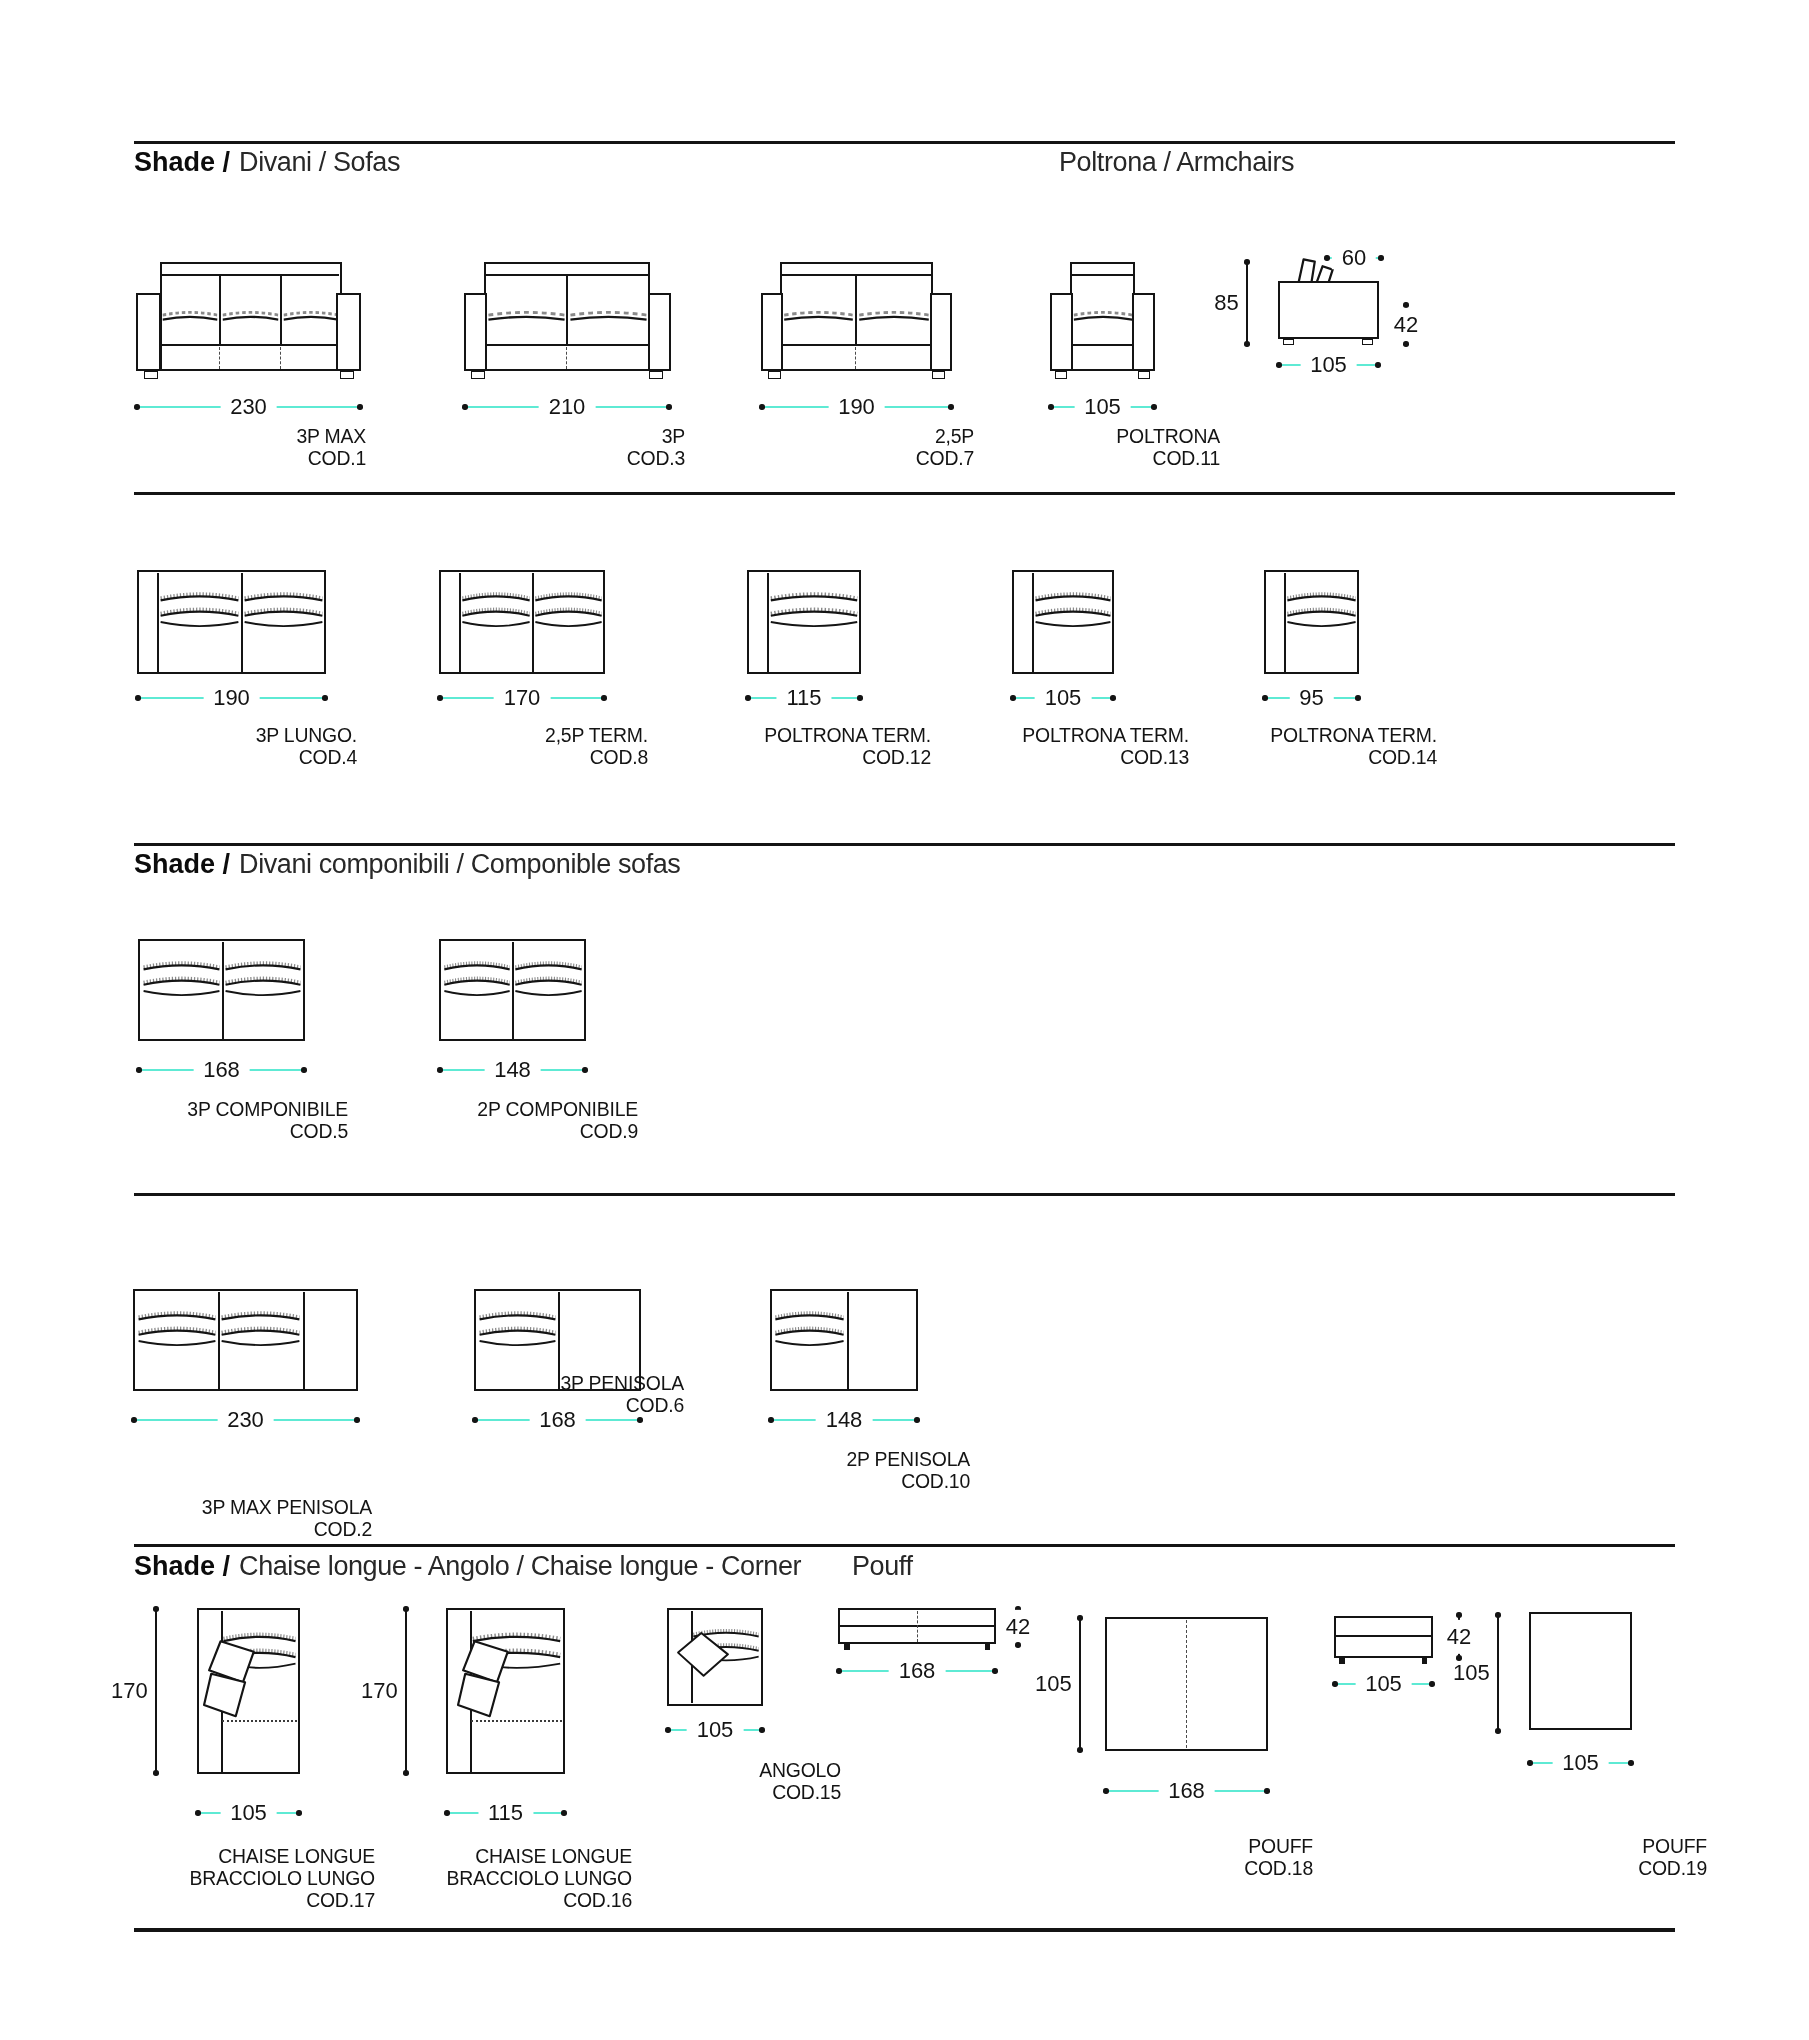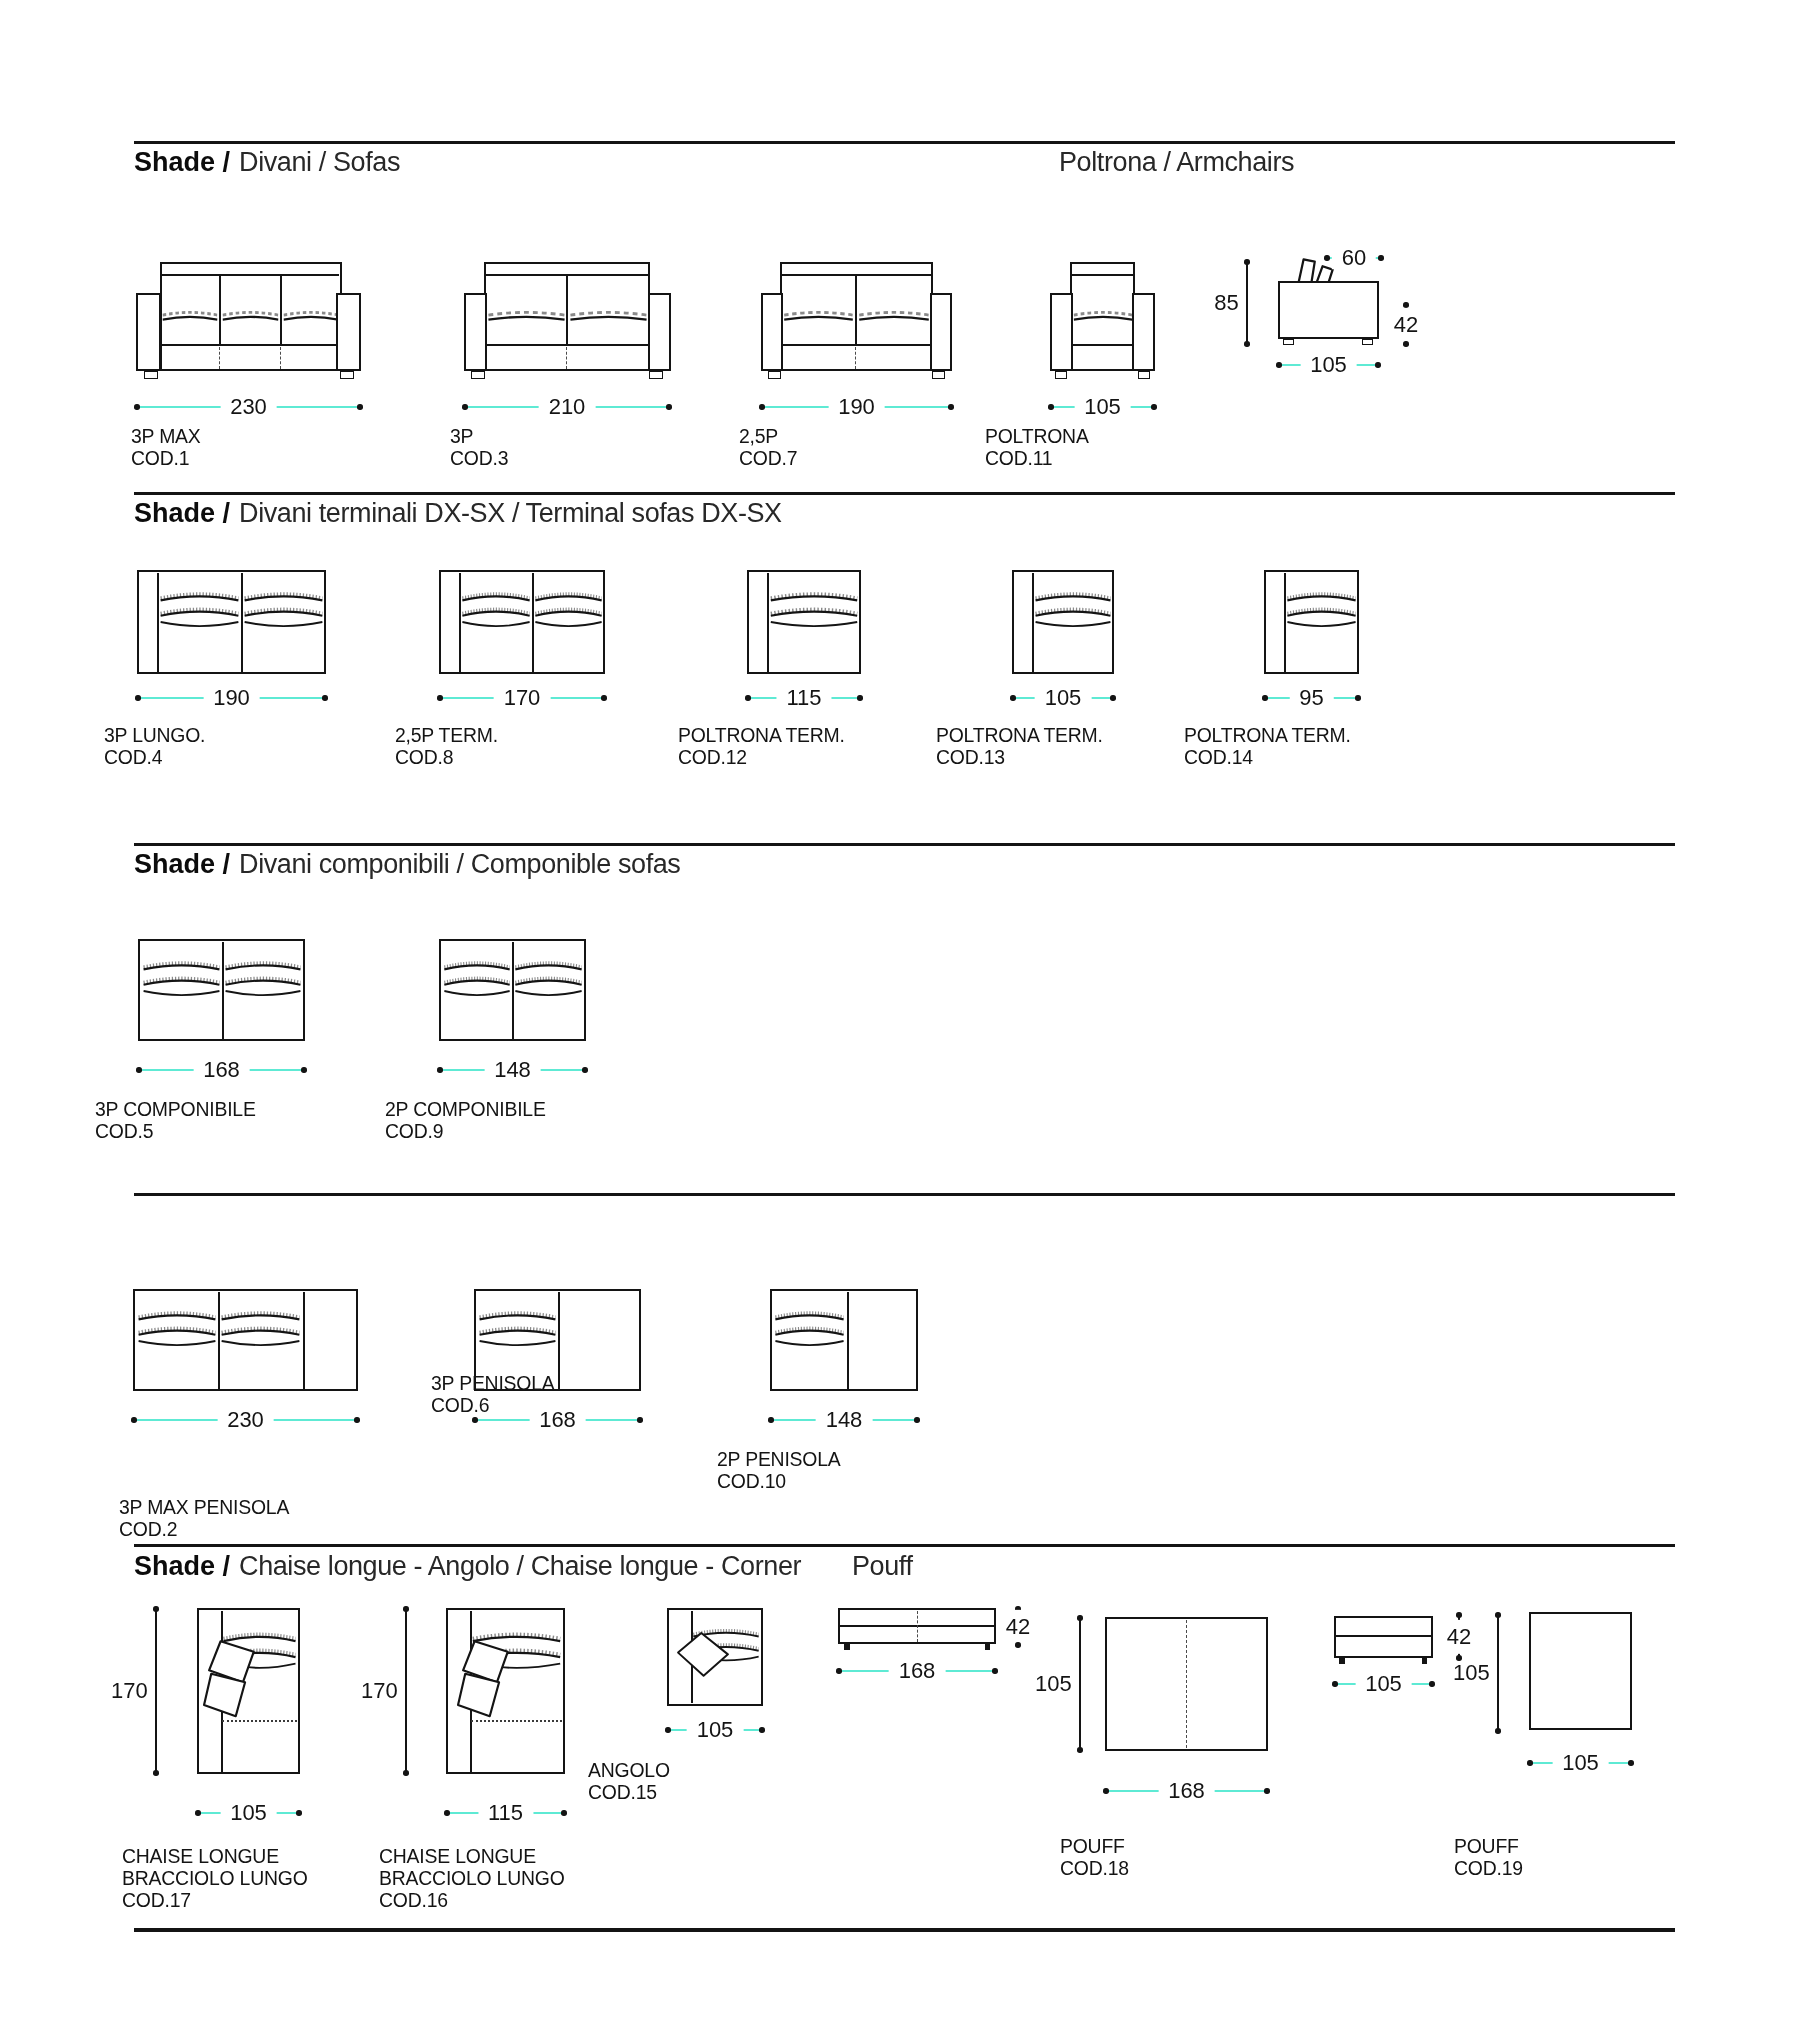--- a/index.html
+++ b/index.html
@@ -12,21 +12,21 @@
   .rule.thick { height:3.6px; }
   .hdr { position:absolute; font-size:27px; white-space:nowrap; color:#282828; letter-spacing:-0.4px; }
   .hdr .b { font-weight:700; color:#0c0c0c; margin-right:9px; letter-spacing:0; }
   .box { position:absolute; border:2.7px solid #141414; background:#fff; }
   .vl { position:absolute; width:2.3px; background:#141414; }
   .hl { position:absolute; height:2.3px; background:#141414; }
   .dash { position:absolute; width:0; border-left:1.8px dashed #4a4a4a; }
   .dotl { position:absolute; height:0; border-top:2.3px dotted #3a3a3a; }
   .foot { position:absolute; border:1.8px solid #141414; background:#fff; }
   .foots { position:absolute; background:#141414; }
-  .lbl { position:absolute; text-align:left; font-size:19.4px; line-height:22px; color:#141414; letter-spacing:-0.2px; }
+  .lbl { position:absolute; text-align:right; font-size:19.4px; line-height:22px; color:#141414; letter-spacing:-0.2px; }
   .hdim { position:absolute; height:1.8px; background:#5eead4; }
   .hdim::before, .hdim::after { content:""; position:absolute; top:-1.8px; width:5.4px; height:5.4px; border-radius:2.7px; background:#141414; }
   .hdim::before { left:-1.8px; } .hdim::after { right:-1.8px; }
   .hdim > span { position:absolute; left:50%; top:50%; transform:translate(-50%,-50%); background:#fff; padding:0 10px; font-size:22px; line-height:23.5px; white-space:nowrap; }
   .vdim { position:absolute; width:1.8px; background:#141414; }
   .vdim::before, .vdim::after { content:""; position:absolute; left:-1.8px; width:5.4px; height:5.4px; border-radius:2.7px; background:#141414; }
   .vdim::before { top:-1.8px; } .vdim::after { bottom:-1.8px; }
   .vdim > .t { position:absolute; top:50%; font-size:22px; line-height:23.5px; background:#fff; white-space:nowrap; }
   .vdim > .t.l { right:9px; transform:translateY(-50%); }
   .vdim > .t.m { left:50%; transform:translate(-50%,-50%); padding:5.4px 1.8px; }
@@ -187,23 +187,20 @@
       <span class="t l">85</span>
     </div>
   <div class="vdim" style="left:1405px;top:304px;height:41px">
       <span class="t m">42</span>
     </div>
   <div class="hdim" style="left:1278px;top:364px;width:101px">
       <span>105</span>
     </div>
 
   <div class="rule" style="left:134px;top:492px;width:1541px"></div>
-  <div class="hdr" style="left:134px;top:498px">
-    <span class="b">Shade /</span><span>Divani terminali DX-SX  / Terminal sofas DX-SX</span>
-  </div>
 
   <div class="draw" style="left:137px;top:570px;width:189px;height:104px">
     <div class="box" style="left:0;top:0;width:189px;height:104px"></div>
     <div class="vl" style="left:20px;top:2.7px;height:99px"></div>
     <div class="vl" style="left:104px;top:2.7px;height:99px"></div>
     <div class="band" style="left:22px;top:16.3px;width:81px;height:45px">
   <svg viewBox="0 0 100 50" preserveAspectRatio="none" xmlns="http://www.w3.org/2000/svg">
     <path d="M2 14 Q50 5 98 14" fill="none" stroke="#8a8a8a" stroke-width="5" stroke-dasharray="1.6 2.4"></path>
     <path d="M2 16 Q50 7 98 16" fill="none" stroke="#141414" stroke-width="2.4"></path>
     <path d="M2 31 Q50 22 98 31" fill="none" stroke="#8a8a8a" stroke-width="5" stroke-dasharray="1.6 2.4"></path>

